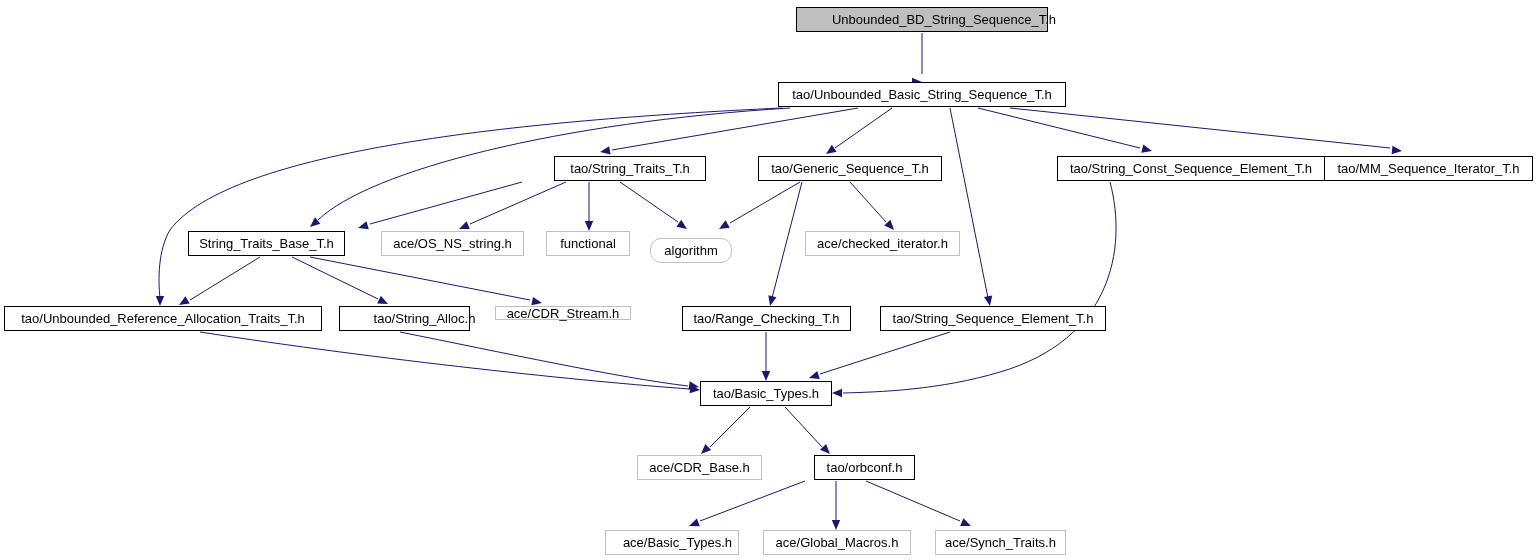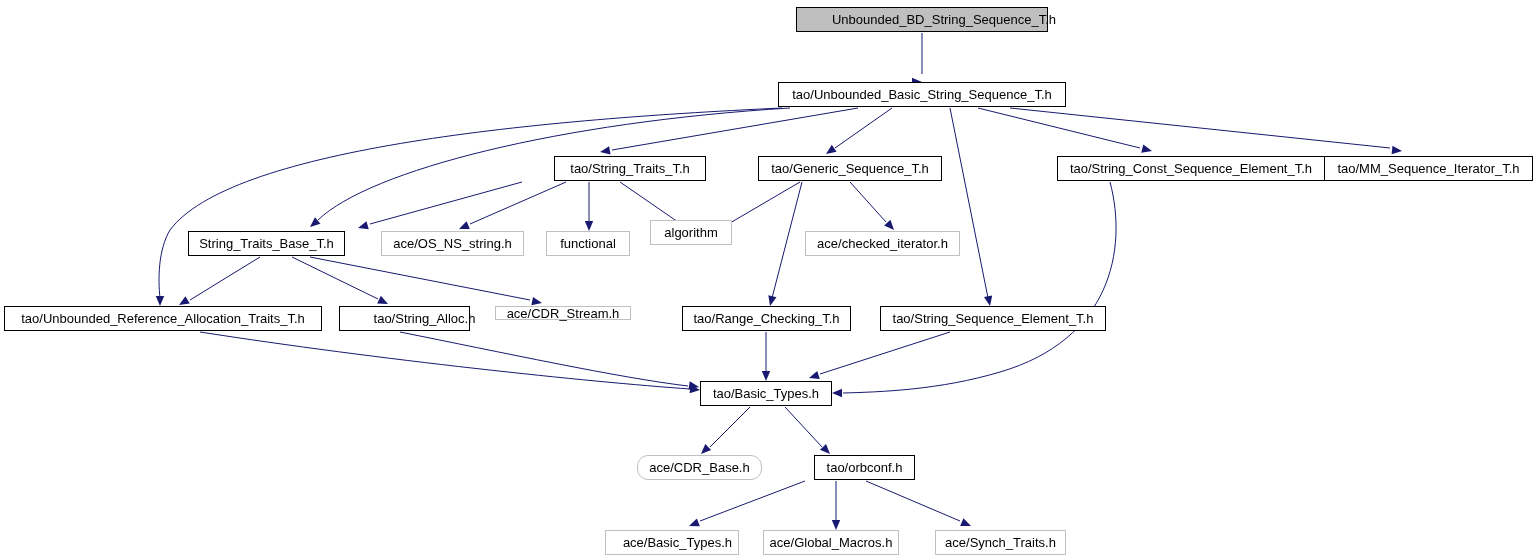--- a/index.html
+++ b/index.html
@@ -135,21 +135,21 @@
       </div>
       <div class="node-box strong" style="left: 188px; top: 231px; width: 157px; height: 25px;">
         <span class="node-label">String_Traits_Base_T.h</span>
       </div>
       <div class="node-box" style="left: 381px; top: 231px; width: 143px; height: 25px;">
         <span class="node-label">ace/OS_NS_string.h</span>
       </div>
       <div class="node-box" style="left: 546px; top: 231px; width: 84px; height: 25px;">
         <span class="node-label">functional</span>
       </div>
-      <div class="node-box" style="left: 650px; top: 220px; width: 82px; height: 25px;">
+      <div class="node-box" style="left: 650px; top: 238px; width: 82px; height: 25px; border-radius: 11px;">
         <span class="node-label">algorithm</span>
       </div>
       <div class="node-box" style="left: 805px; top: 231px; width: 155px; height: 25px;">
         <span class="node-label">ace/checked_iterator.h</span>
       </div>
       <div class="node-box strong" style="left: 4px; top: 306px; width: 318px; height: 25px;">
         <span class="node-label">tao/Unbounded_Reference_Allocation_Traits_T.h</span>
       </div>
       <div class="node-box strong" style="left: 339px; top: 306px; width: 131px; height: 25px; padding-left: 40px;">
         <span class="node-label">tao/String_Alloc.h</span>
@@ -159,29 +159,29 @@
       </div>
       <div class="node-box strong" style="left: 682px; top: 306px; width: 169px; height: 25px;">
         <span class="node-label">tao/Range_Checking_T.h</span>
       </div>
       <div class="node-box strong" style="left: 880px; top: 306px; width: 226px; height: 25px;">
         <span class="node-label">tao/String_Sequence_Element_T.h</span>
       </div>
       <div class="node-box strong" style="left: 700px; top: 381px; width: 132px; height: 25px;">
         <span class="node-label">tao/Basic_Types.h</span>
       </div>
-      <div class="node-box" style="left: 637px; top: 455px; width: 125px; height: 25px; border-radius: 11px;">
+      <div class="node-box" style="left: 637px; top: 455px; width: 125px; height: 25px;">
         <span class="node-label">ace/CDR_Base.h</span>
       </div>
       <div class="node-box strong" style="left: 785px; top: 455px; width: 101px; height: 25px; margin-left: 29px;">
         <span class="node-label">tao/orbconf.h</span>
       </div>
       <div class="node-box" style="left: 605px; top: 530px; width: 134px; height: 25px; justify-content: flex-end;">
         <span class="node-label">ace/Basic_Types.h</span>
       </div>
-      <div class="node-box" style="left: 763px; top: 530px; width: 136px; height: 25px;">
+      <div class="node-box" style="left: 763px; top: 530px; width: 148px; height: 25px;">
         <span class="node-label">ace/Global_Macros.h</span>
       </div>
       <div class="node-box" style="left: 935px; top: 530px; width: 131px; height: 25px;">
         <span class="node-label">ace/Synch_Traits.h</span>
       </div>
     </div>
 </div>
 
 </body></html>

